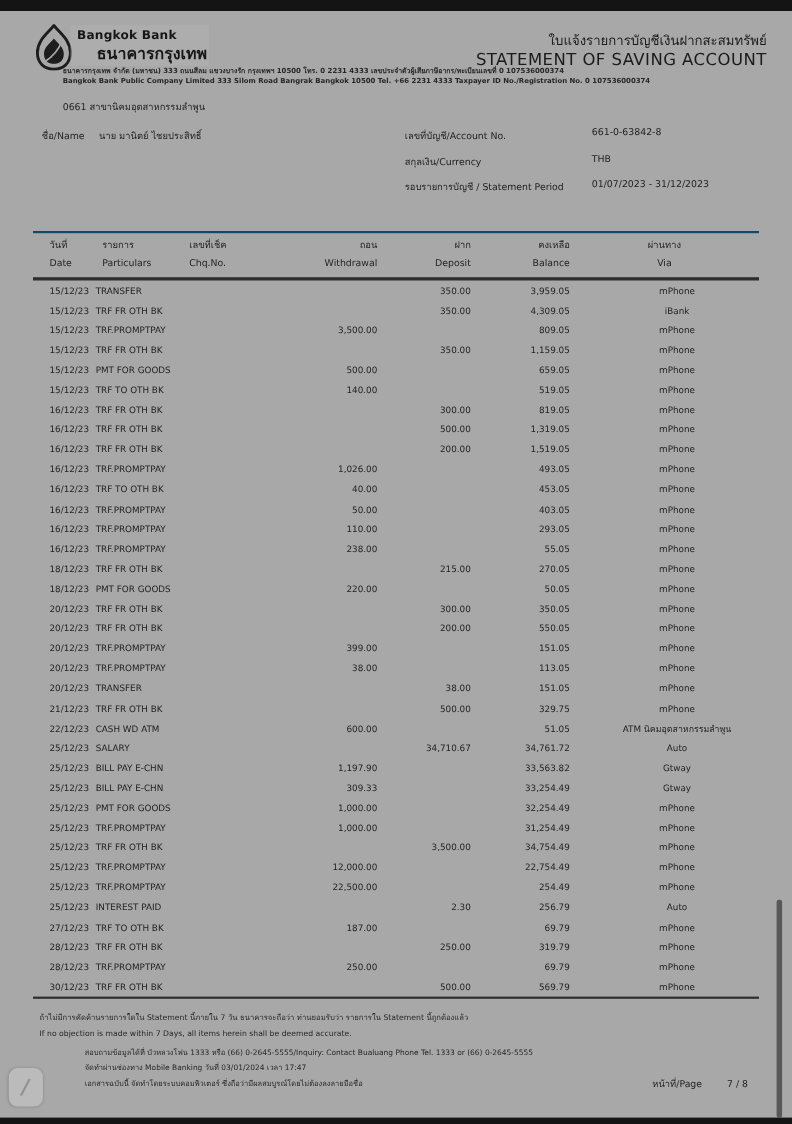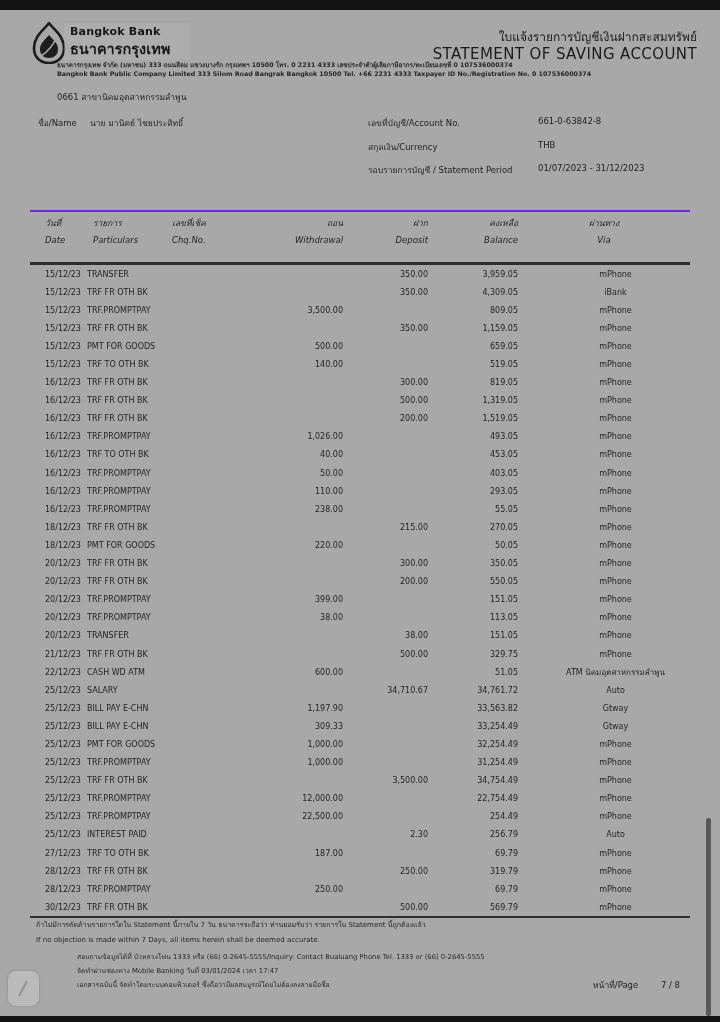--- a/index.html
+++ b/index.html
@@ -10,33 +10,33 @@
     -webkit-font-smoothing:antialiased;
   }
   .bar{position:absolute;left:0;width:720px;background:#141414;}
   .bar.top{top:0;height:10px;}
   .bar.bottom{top:1016px;height:6px;}
 
   
   .logo{position:absolute;left:32px;top:22px;}
   .brand-box{position:absolute;left:64px;top:23px;width:126px;height:37px;background:#b3b3b3;opacity:.45;}
   .brand-en{position:absolute;left:70px;top:25px;font-size:11px;font-weight:bold;letter-spacing:.2px;color:#171717;}
-  .brand-th{position:absolute;left:70px;top:37px;font-size:14.5px;font-weight:bold;color:#171717;}
+  .brand-th{position:absolute;left:88px;top:37px;font-size:14.5px;font-weight:bold;color:#171717;}
   .doc-title-th{position:absolute;right:23px;top:27px;font-size:12px;color:#1b1b1b;}
   .doc-title-en{position:absolute;right:23px;top:45px;font-size:15px;letter-spacing:.4px;color:#1b1b1b;}
   .addr{position:absolute;left:57px;top:61px;font-size:6.3px;line-height:8.6px;font-weight:bold;color:#262626;}
   .branch{position:absolute;left:57px;top:90px;font-size:8.5px;}
 
   
   .lbl{position:absolute;font-size:8.5px;color:#1e1e1e;}
   .val{position:absolute;font-size:8.5px;color:#1e1e1e;}
 
   
   .stmt-table{position:absolute;left:30px;top:210px;width:660px;}
-  .thead{border-top:2px solid #6d28d9;border-bottom:3px solid #2e2e2e;padding:3px 0 14px 0;font-style:italic;}
+  .thead{border-top:2px solid #0c4a6e;border-bottom:3px solid #2e2e2e;padding:3px 0 4px 0;}
   .grid{display:grid;grid-template-columns:42px 85px 60px 111px 85px 90px 1fr;padding-left:15px;}
   .hrow{font-size:8.5px;line-height:16.5px;}
   .c-left{text-align:left;}
   .c-part{text-align:left;padding-left:6px;}
   .c-center{text-align:left;}
   .c-right{text-align:right;}
   .c-via-h{text-align:center;}
   .c-via{text-align:center;padding-left:23px;white-space:nowrap;}
   .tbody .row{font-size:8px;height:18.1px;align-items:center;color:#232323;}
   .table-end{border-top:2px solid #2e2e2e;height:0;}

